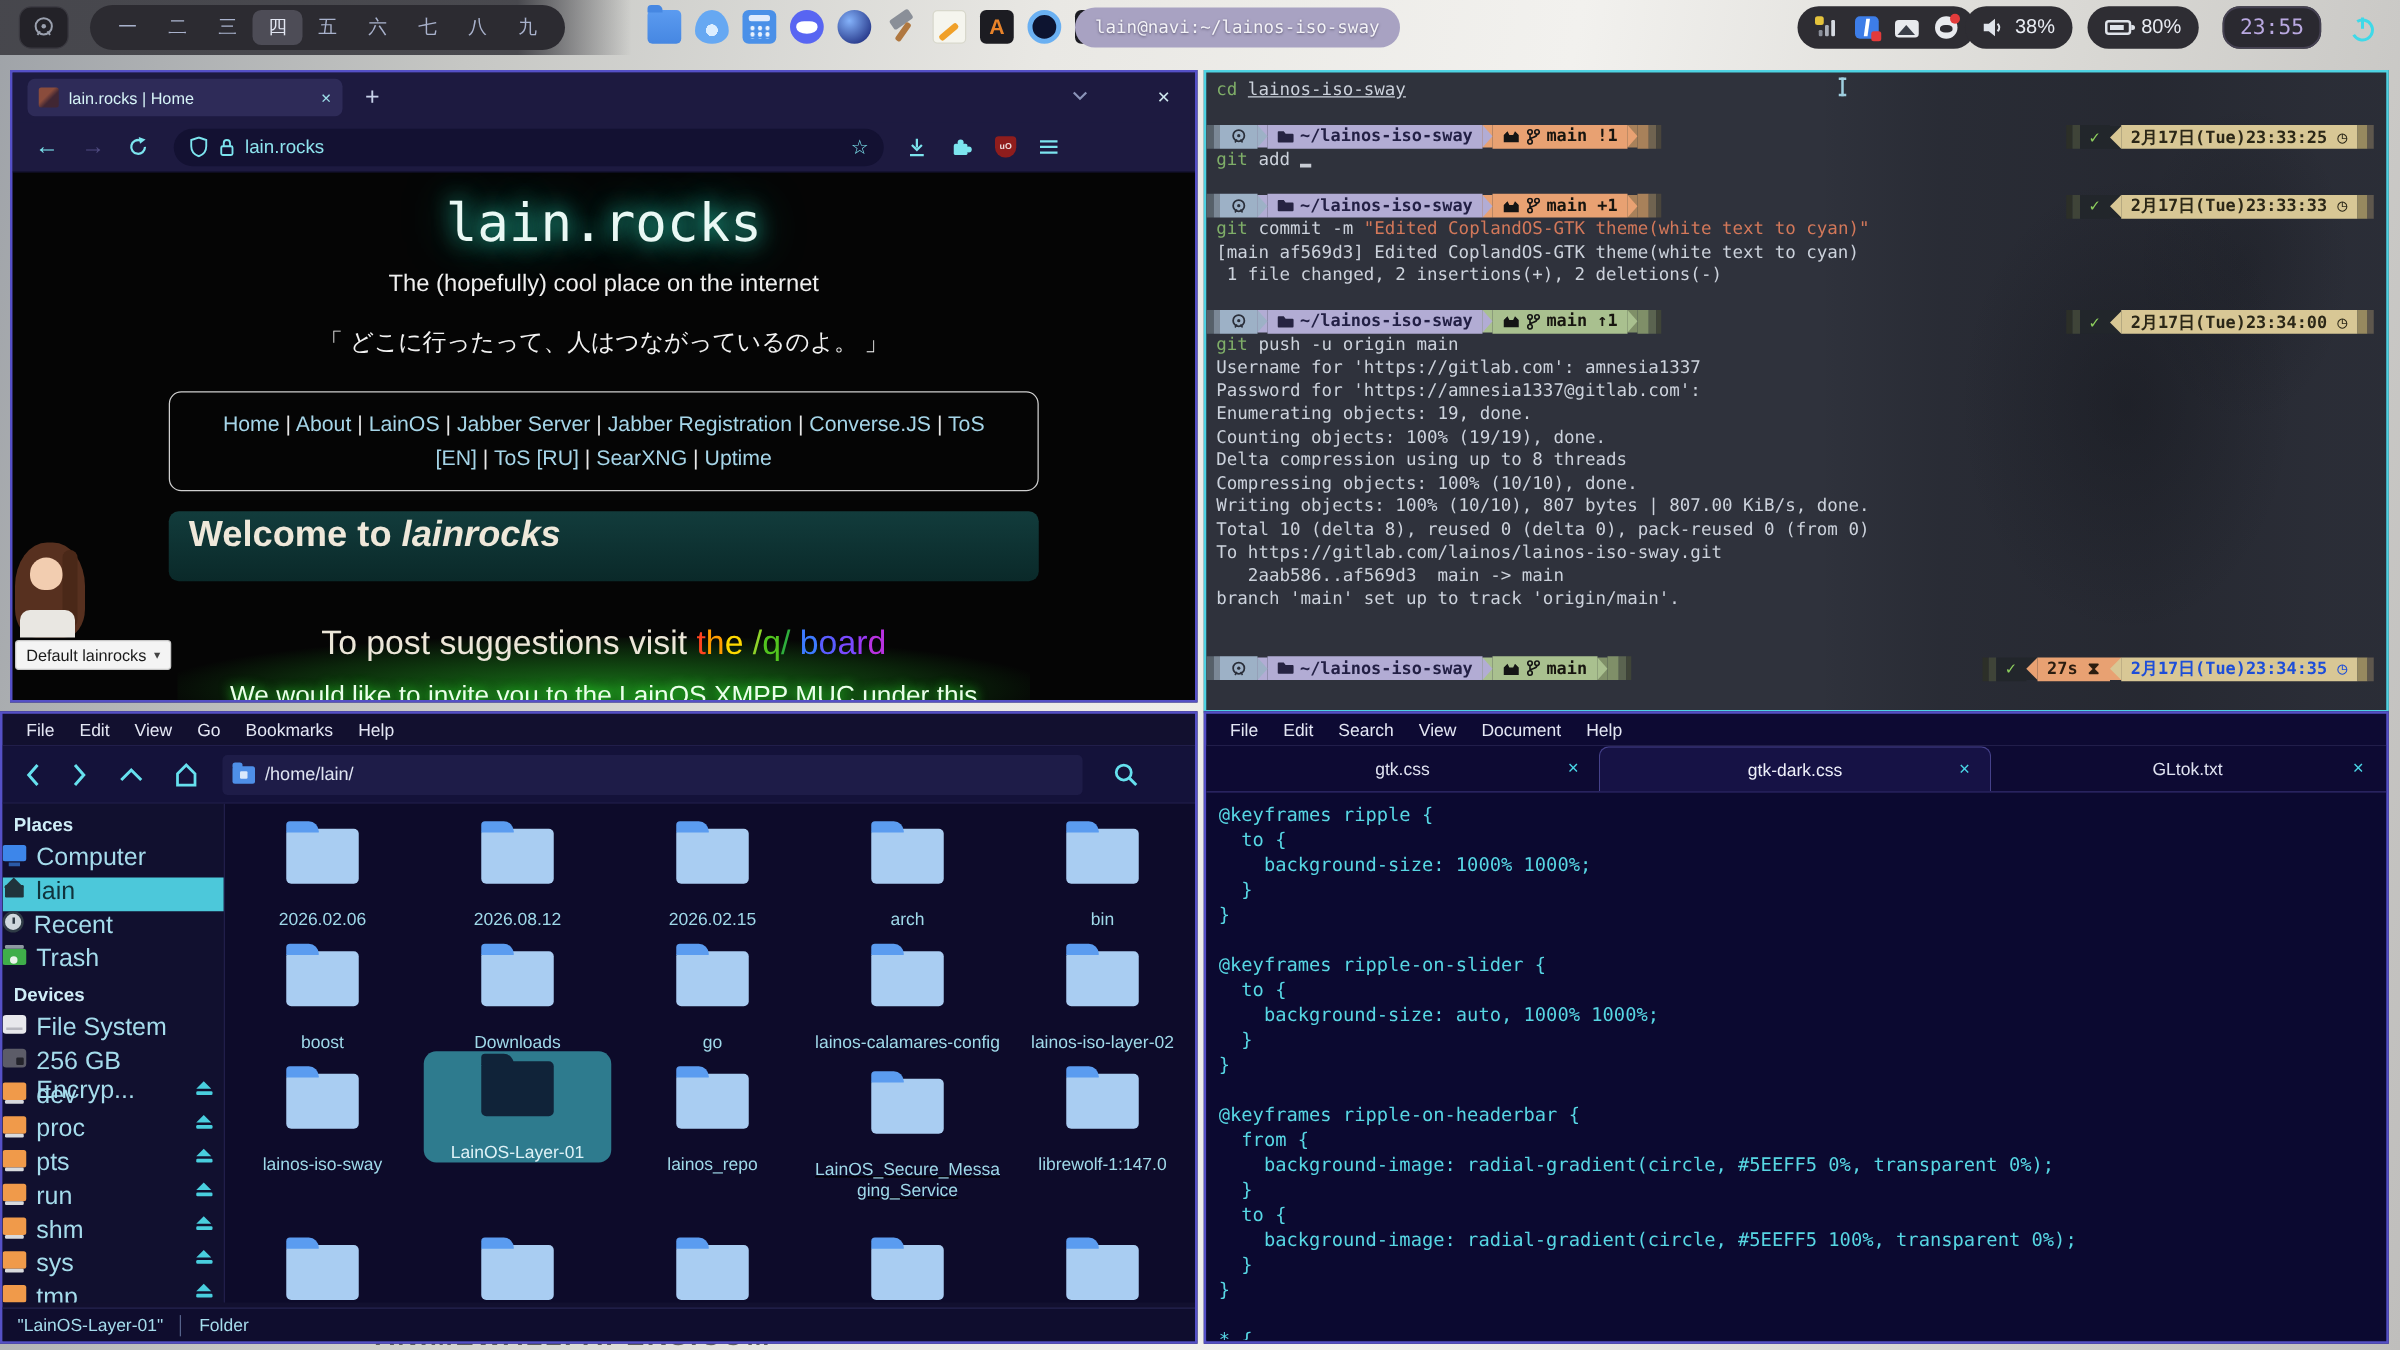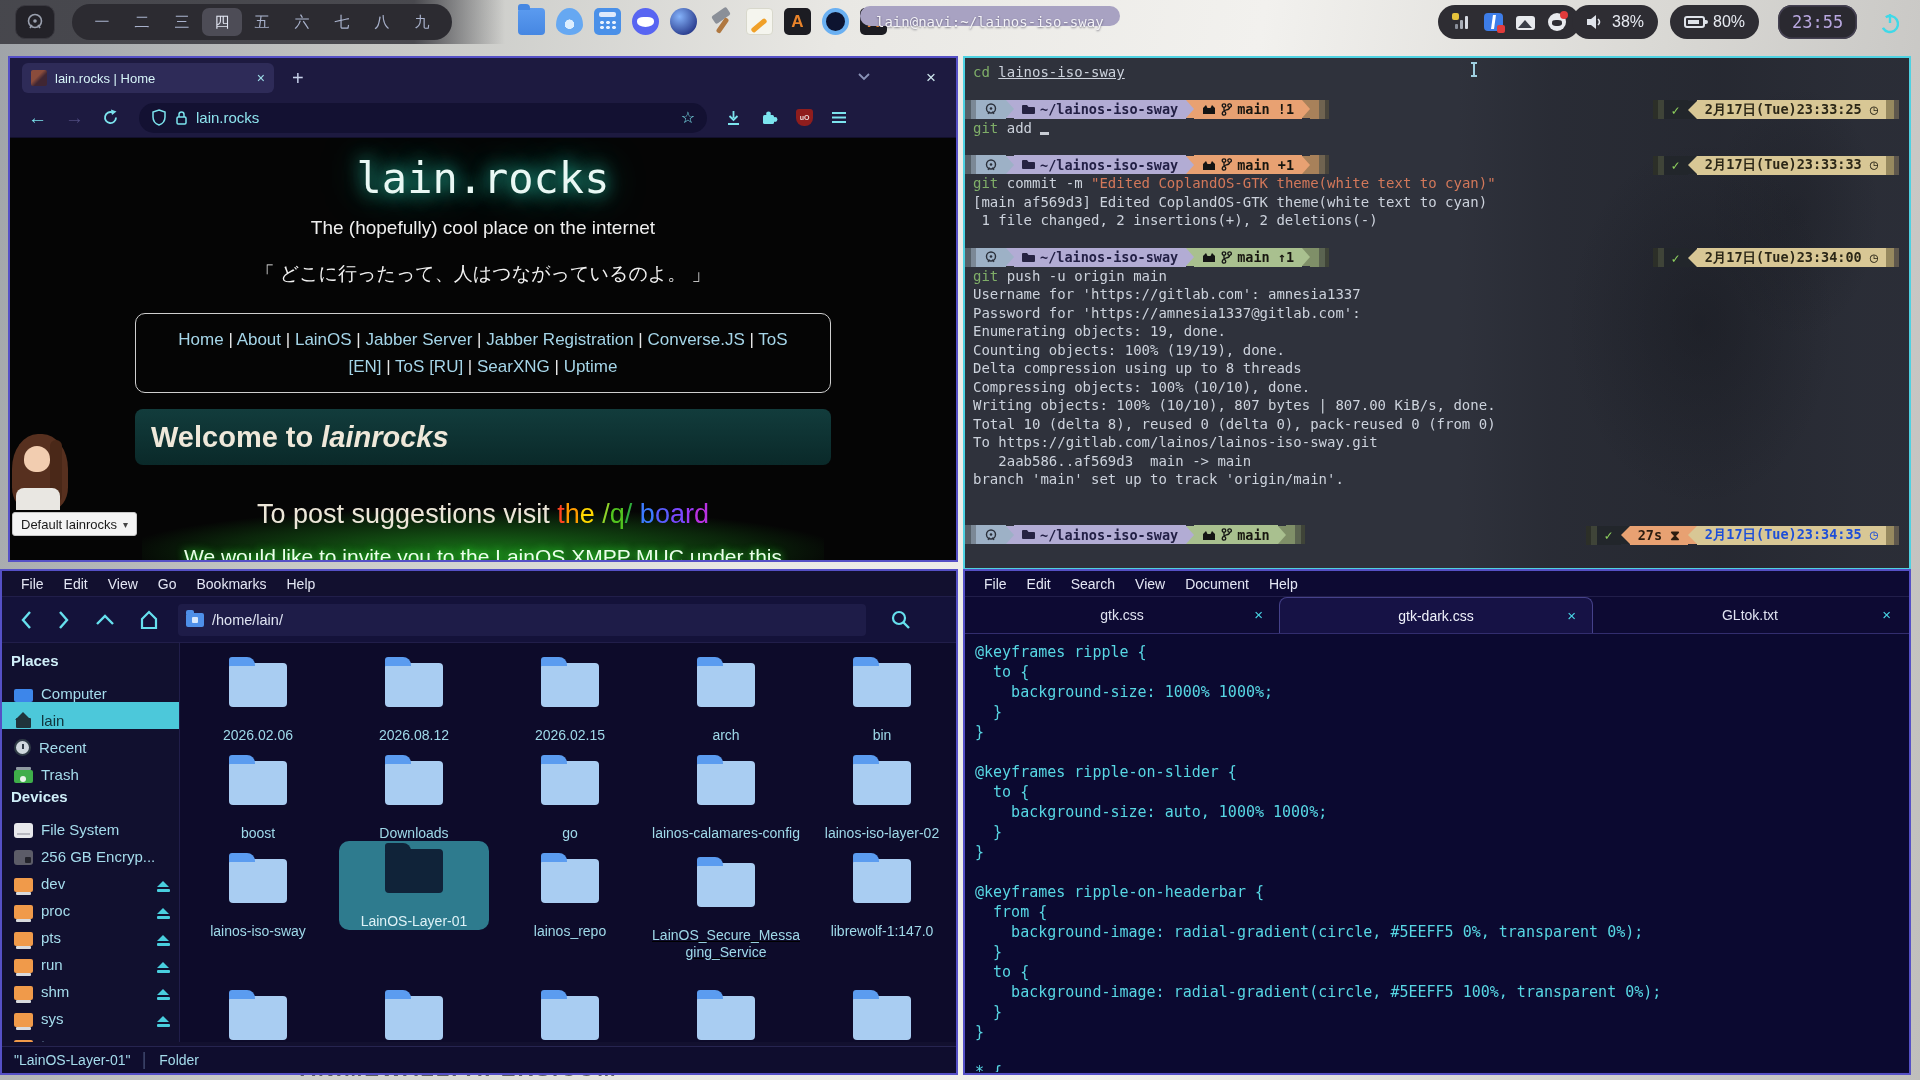--- a/index.html
+++ b/index.html
@@ -32,21 +32,21 @@
 .ticon-discord::before{content:"";position:absolute;left:5px;top:9px;width:17px;height:10px;background:#fff;border-radius:45% 45% 60% 60%}
 .ticon-sphere{background:radial-gradient(circle at 35% 32%,#84b2fa,#2c3f90 75%);border-radius:50%}
 .ticon-hammer{background:transparent}
 .ticon-hammer::before{content:"";position:absolute;left:4px;top:3px;width:18px;height:9px;background:#8a8f98;border-radius:2px;transform:rotate(-35deg)}
 .ticon-hammer::after{content:"";position:absolute;left:12px;top:9px;width:5px;height:17px;background:#b07840;border-radius:2px;transform:rotate(35deg)}
 .ticon-notes{background:#f5f5ee;border-radius:4px;border:1px solid #d8d8cc}
 .ticon-notes::before{content:"";position:absolute;left:3px;top:14px;width:18px;height:5px;background:#f0a028;transform:rotate(-40deg);border-radius:2px}
 .ticon-arch,.ticon-arch2{background:#1c1c22;border-radius:5px}
 .ticon-arch::before,.ticon-arch2::before{content:"A";position:absolute;inset:0;color:#e8832a;font:700 17px/27px "Liberation Sans",sans-serif;text-align:center}
 .ticon-librewolf{background:#0d1430;border-radius:50%;border:4px solid #6ab0f2}
-#title-pill{position:absolute;left:860px;top:6px;height:20px;padding:0 16px;border-radius:16px;background:#a8a2c2;
+#title-pill{position:absolute;left:860px;top:6px;height:32px;padding:0 16px;border-radius:16px;background:#a8a2c2;
 color:#f4f3f8;font:14px "DejaVu Sans Mono",monospace;line-height:32px;text-shadow:0 1px 2px rgba(30,28,48,.55)}
 #tray-pill{position:absolute;left:1438px;top:5px;height:34px;border-radius:17px;background:#2e2d33;display:flex;align-items:center;gap:13px;padding:0 14px}
 .tri{position:relative;width:19px;height:18px;display:inline-block}
 .tri-net i{position:absolute;bottom:2px;width:3px;background:#d6dae2;border-radius:1px}
 .tri-net i:nth-child(1){left:3px;height:5px;background:#8a8f9a}
 .tri-net i:nth-child(2){left:8px;height:9px;background:#a9aeb8}
 .tri-net i:nth-child(3){left:13px;height:13px}
 .tri-net em{position:absolute;left:0;top:0;width:7px;height:7px;background:#e5c33c;border-radius:2px}
 .tri-bt{background:#3d7de8;border-radius:4px}
 .tri-bt::before{content:"";position:absolute;left:8px;top:2px;width:3px;height:14px;background:#fff;transform:skewX(-8deg)}
@@ -86,21 +86,21 @@
 .nav-arrow.dim{color:#4f4b80}
 #urlbar{margin-left:20px;width:568px;height:30px;border-radius:15px;background:#131132;display:flex;align-items:center;gap:8px;padding:0 12px}
 #url-text{color:#8ee4ee;font-size:15px;flex:1}
 .tb-icon{margin-left:18px;display:inline-flex}
 #page{position:relative;height:424px;background:#050505;overflow:hidden}
 #pg-title{margin-top:16px;text-align:center;font:42px "DejaVu Sans Mono",monospace;color:#e9f8f4;text-shadow:0 0 18px #2ee6c4,0 0 38px #1da38a}
 #pg-sub{margin-top:14px;text-align:center;font-size:19px;color:#efefef}
 #pg-quote{margin-top:22px;text-align:center;font-size:19px;color:#f2f2f2}
 #pg-nav{margin:26px auto 0;width:696px;border:1px solid #cfcfcf;border-radius:10px;padding:12px 26px;text-align:center;font-size:17px;line-height:27px;color:#e8e8e8}
 #pg-nav a{color:#a5d5e8;text-decoration:none}
-#welcome{margin:16px auto 0;width:696px;height:56px;border-radius:8px;background:linear-gradient(180deg,#123c3c,#0a2929);display:flex;align-items:center;padding:16px 16px}
+#welcome{margin:16px auto 0;width:696px;height:56px;border-radius:8px;background:linear-gradient(180deg,#123c3c,#0a2929);display:flex;align-items:flex-start;padding:3px 16px}
 #welcome h2{font-size:29px;font-weight:700;color:#efe8da}
 #suggest{margin-top:34px;text-align:center;font-size:27px;color:#ece6d8;position:relative;z-index:2}
 #greenglow{position:absolute;left:14%;right:14%;bottom:-18px;height:70px;background:radial-gradient(ellipse at 50% 60%,rgba(44,220,44,.5),rgba(44,220,44,.15) 55%,transparent 75%)}
 #invite{position:absolute;left:0;right:0;bottom:-7px;text-align:center;font-size:21px;color:#eaffea;text-shadow:0 0 9px #2eff2e;z-index:2}
 #avatar{position:absolute;left:2px;bottom:52px;width:56px;height:76px;z-index:3}
 #avatar .hair{position:absolute;inset:0;background:#57301f;border-radius:46% 46% 30% 30%}
 #avatar .lock{position:absolute;left:38px;top:6px;width:12px;height:62px;background:#4a2818;border-radius:6px}
 #avatar .face{position:absolute;left:12px;top:12px;width:26px;height:26px;background:#f2cdb0;border-radius:50% 50% 45% 45%}
 #avatar .shirt{position:absolute;left:4px;bottom:0;width:44px;height:22px;background:#e9e7e2;border-radius:8px 8px 0 0}
 #profile-btn{position:absolute;left:2px;bottom:26px;z-index:4;height:24px;padding:0 8px;background:#f4f4f4;border:1px solid #c8c8c8;border-radius:3px;font-size:13px;color:#1a1a1a;display:flex;align-items:center;gap:6px}
@@ -134,21 +134,21 @@
 .fmnav{margin-left:16px;display:inline-flex}
 #pathbar{margin-left:18px;width:688px;height:32px;border-radius:4px;background:#1e1c48;display:flex;align-items:center;gap:8px;padding:0 8px}
 #path-ficon{width:18px;height:14px;background:#4e8fe8;border-radius:2px;position:relative;flex:none}
 #path-ficon::before{content:"";position:absolute;left:0;top:-3px;width:8px;height:4px;background:#4e8fe8;border-radius:2px 2px 0 0}
 #path-ficon::after{content:"";position:absolute;left:6px;top:4px;width:6px;height:6px;background:#d8e8fc;border-radius:1px}
 #path-text{color:#dfe4f2;font-size:14.5px}
 #fm-search{margin-left:24px}
 #fm-body{position:relative;height:399px;display:flex}
 #fm-side{width:178px;background:#11102f;border-right:1px solid #211e4a;padding-top:4px;overflow:hidden}
 .side-h{height:28px;line-height:28px;padding-left:9px;font-weight:700;font-size:15px;color:#cfeef8}
-.side-item{height:27px;display:flex;align-items:flex-end;gap:8px;padding-left:12px;font-size:15px;color:#a5dcec;position:relative}
+.side-item{height:27px;display:flex;align-items:flex-start;gap:8px;font-size:20px;color:#a5dcec;position:relative}
 .side-item.sel{background:#4cc8da;color:#10333c}
 .sicon{width:19px;height:17px;position:relative;flex:none;display:inline-block}
 .si-computer{background:#3d86ea;border-radius:2px;height:13px;margin-top:1px}
 .si-computer::after{content:"";position:absolute;left:5px;bottom:-4px;width:9px;height:3px;background:#2a5aa8}
 .si-home::before{content:"";position:absolute;left:2px;top:6px;width:15px;height:10px;background:#20343c;border-radius:1px}
 .si-home::after{content:"";position:absolute;left:1px;top:0;border-left:8.5px solid transparent;border-right:8.5px solid transparent;border-bottom:8px solid #20343c}
 .si-recent{border:2.5px solid #2f3b46;border-radius:50%;width:17px;height:17px;background:#cfd8de}
 .si-recent::before{content:"";position:absolute;left:6px;top:3px;width:2px;height:5px;background:#2f3b46}
 .si-trash{background:#3fae4a;border-radius:2px;height:13px;margin-top:3px}
 .si-trash::before{content:"";position:absolute;left:2px;top:-3px;width:15px;height:3px;background:#8f9aa2;border-radius:1px}

